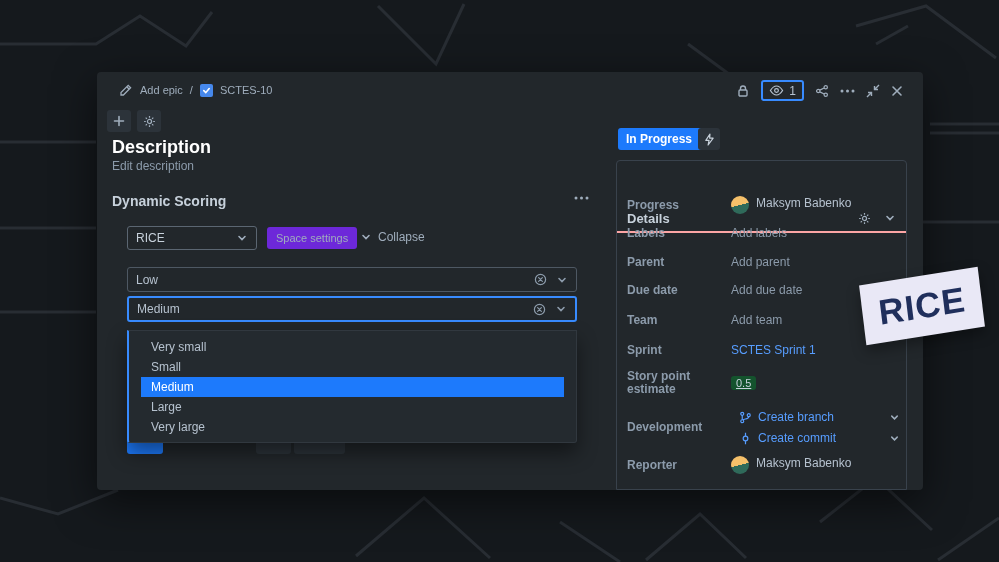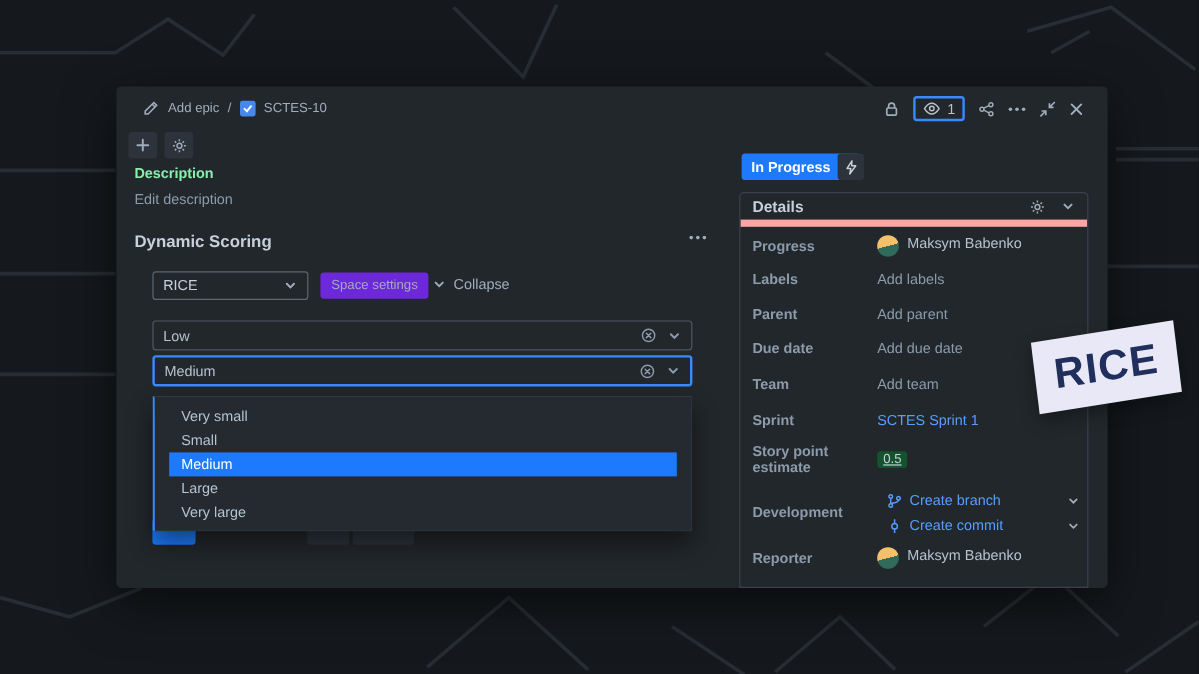--- a/index.html
+++ b/index.html
@@ -18,21 +18,21 @@
                display:flex; align-items:center; justify-content:center; color:#fff; }
   .mh-right { position:absolute; right:20px; top:8px; display:flex; align-items:center; gap:11px; color:#9FADBC; }
   .watch-box { display:flex; align-items:center; gap:5px; border:2px solid #388BFF; border-radius:3px;
                padding:1px 6px; color:#B6C2CF; font-size:12px; }
   .icon-btn { display:flex; align-items:center; justify-content:center; cursor:pointer; }
 
   .toolbar { position:absolute; left:10px; top:38px; display:flex; gap:6px; }
   .tb-btn { width:24px; height:22px; background:#2C333A; border-radius:3px; color:#9FADBC;
             display:flex; align-items:center; justify-content:center; }
 
-  .desc-title { position:absolute; left:15px; top:65px; font-size:12px; font-weight:700; color:#86efac; }
+  .desc-title { position:absolute; left:15px; top:65px; font-size:18px; font-weight:700; color:#ffffff; }
   .desc-edit  { position:absolute; left:15px; top:87px; font-size:12px; color:#8C9BAB; }
 
   .scoring-title { position:absolute; left:15px; top:121px; font-size:14px; font-weight:700; color:#C7D1DB; }
   .scoring-more  { position:absolute; left:477px; top:124px; color:#9FADBC; }
 
   .fw-select { position:absolute; left:30px; top:154px; width:130px; height:24px;
                border:1px solid #5B6672; border-radius:3px; display:flex; align-items:center;
                padding:0 8px; color:#C7D1DB; font-size:12px; }
   .fw-select .chev { margin-left:auto; color:#9FADBC; }
   .chip { position:absolute; left:170px; top:155px; height:22px; background:#6d28d9; border-radius:3px;
@@ -59,21 +59,21 @@
 
   .status-btn { position:absolute; left:521px; top:56px; height:22px; background:#1D7AFC; color:#fff;
                 border-radius:3px; display:flex; align-items:center; gap:6px; padding:0 8px;
                 font-size:12px; font-weight:600; }
   .bolt-btn { position:absolute; left:601px; top:56px; width:22px; height:22px; background:#2C333A;
               border-radius:3px; display:flex; align-items:center; justify-content:center; color:#C7D1DB; }
 
   .details { position:absolute; left:519px; top:88px; width:291px; height:330px;
              border:1px solid #39424C; border-radius:4px 4px 0 0; overflow:hidden; }
   .dp-header { height:28px; display:flex; align-items:center; padding:0 10px;
-               border-bottom:6px solid #fca5a5; }
+               border-bottom:2px solid #fca5a5;margin-top:44px; }
   .dp-title { font-size:13px; font-weight:700; color:#C7D1DB; }
   .dp-hicons { margin-left:auto; display:flex; align-items:center; gap:13px; color:#9FADBC; }
   .dp-row { position:absolute; left:10px; right:6px; display:flex; align-items:center; height:20px; }
   .dp-label { width:104px; flex:none; font-size:12px; font-weight:600; color:#8C9BAB; }
   .dp-label.two { line-height:13px; }
   .dp-value { font-size:12px; color:#B6C2CF; display:flex; gap:7px; }
   .dp-placeholder { color:#8C9BAB; }
   .dp-link { color:#579DFF; }
   .avatar { width:18px; height:18px; border-radius:50%;
             background:linear-gradient(165deg,#F5C06A 0 50%,#2F6A5A 50% 100%); flex:none; }

